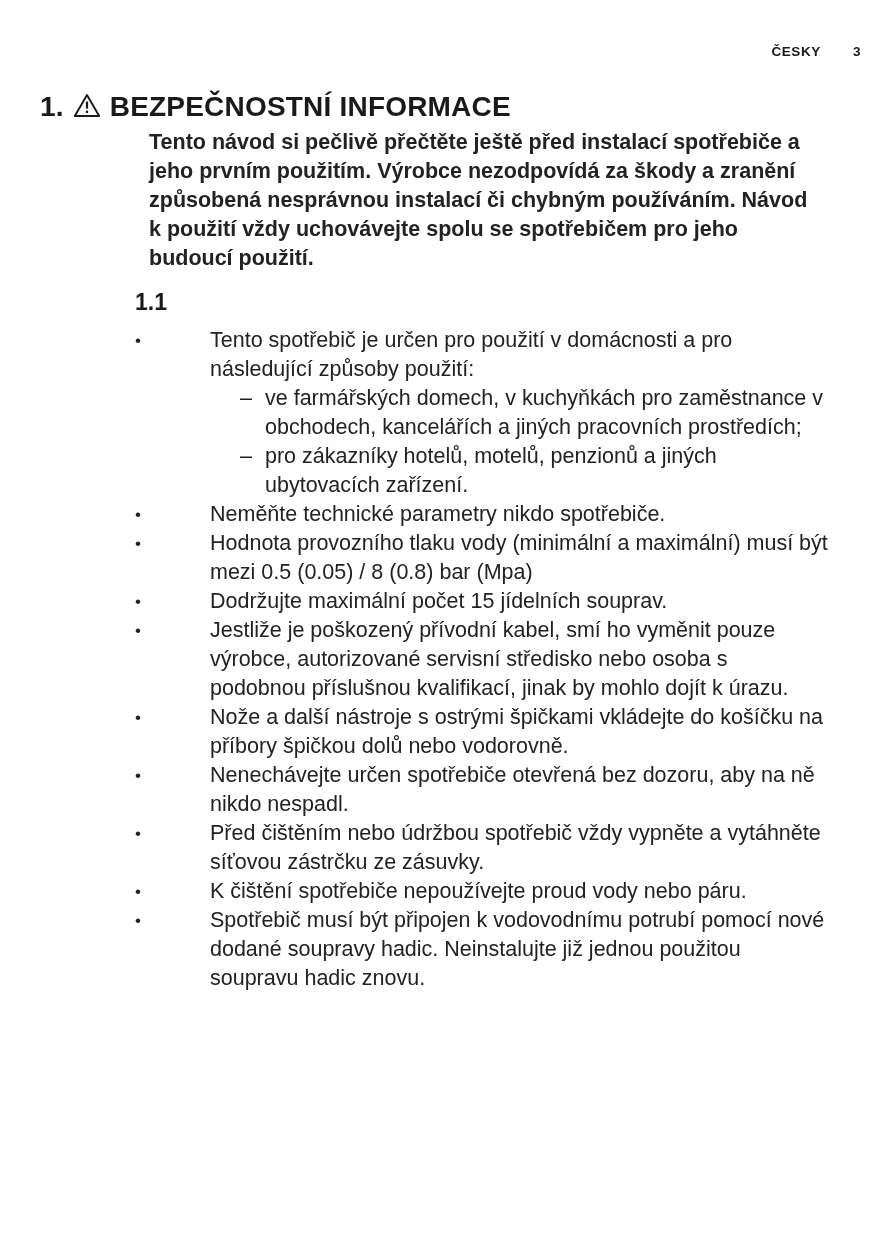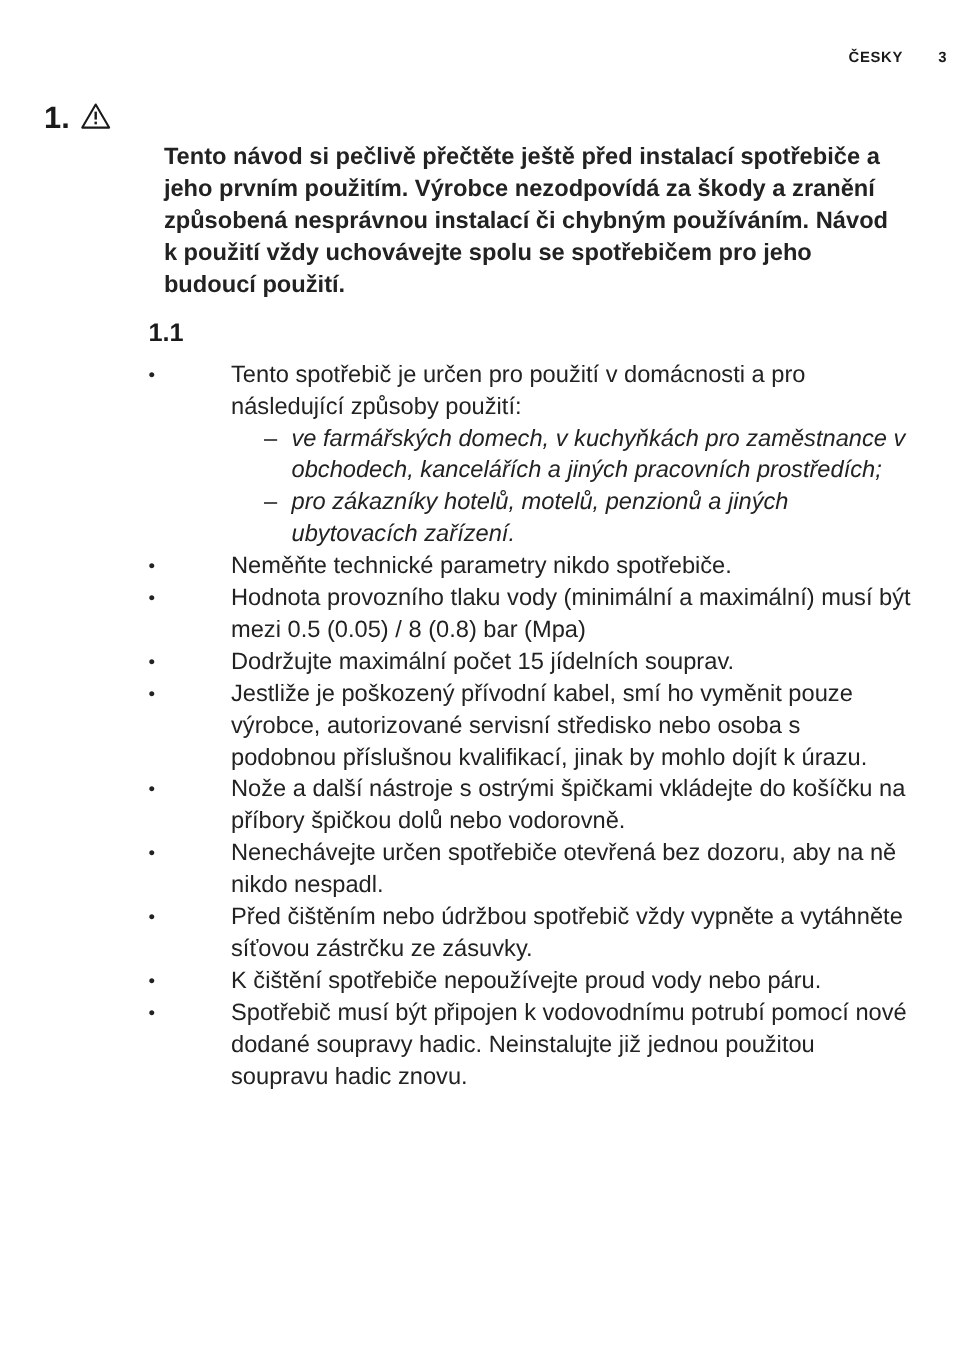--- a/index.html
+++ b/index.html
@@ -70,41 +70,42 @@
   }
   li.bullet > .b-text { flex: 1 1 auto; margin-left: 48px; }
   ul.subitems { margin-left: 30px; }
   li.subitem { display: flex; align-items: flex-start; }
   li.subitem > .marker {
     flex: 0 0 25px;
     width: 25px;
     font-size: 21.5px;
     line-height: 29px;
   }
-  li.subitem > .s-text { flex: 1 1 auto; font-style: italic; }
+  li.subitem > .s-text { flex: 1 1 auto; }
 </style>
 </head>
 <body>
 
 <div class="page">
 
   <div class="page-header">
     <span>ČESKY</span>
     <span>3</span>
   </div>
 
   <h1 class="main-heading">
     <span>1.</span>
     <span class="warn-icon">
       <svg width="28" height="25" viewBox="0 0 28 25" fill="none" xmlns="http://www.w3.org/2000/svg">
         <path d="M14 2 L26.2 23 H1.8 Z" stroke="#1a1a1a" stroke-width="1.9" stroke-linejoin="round" fill="none"></path>
         <rect x="12.9" y="8.5" width="2.2" height="7.2" fill="#1a1a1a"></rect>
         <rect x="12.9" y="17.6" width="2.2" height="2.4" fill="#1a1a1a"></rect>
       </svg>
     </span>
+    <span>BEZPEČNOSTNÍ INFORMACE</span>
   </h1>
 
   <div class="content">
 
     <p class="intro">Tento návod si pečlivě přečtěte ještě před instalací spotřebiče a jeho prvním použitím. Výrobce nezodpovídá za škody a zranění způsobená nesprávnou instalací či chybným používáním. Návod k použití vždy uchovávejte spolu se spotřebičem pro jeho budoucí použití.</p>
 
     <div class="subheading">
       <span>1.1</span>
     </div>
 

